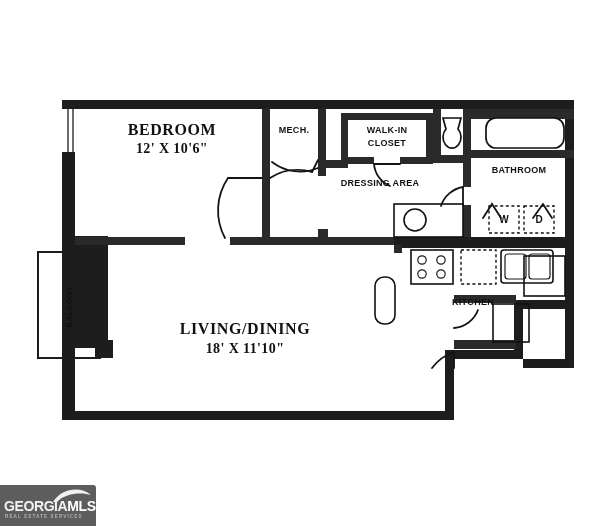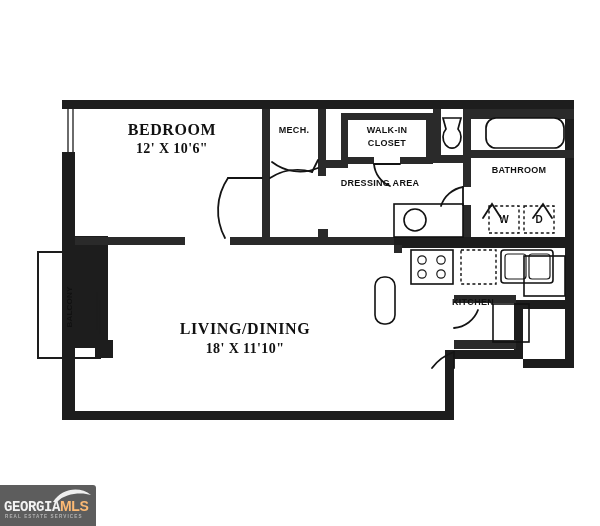--- a/index.html
+++ b/index.html
@@ -126,22 +126,22 @@
     position: absolute;
     left: 4px;
     top: 14px;
     font-family: "Liberation Sans", sans-serif;
     font-weight: bold;
     font-size: 14px;
     letter-spacing: -0.4px;
     line-height: 14px;
     white-space: nowrap;
   }
-  .wm-georgia { color: #f2f2f2; font-family: Liberation Mono, monospace; }
-  .wm-mls { color: #fdba74; }
+  .wm-georgia { color: #f2f2f2; }
+  .wm-mls { color: #ffffff; }
   .wm-tag {
     position: absolute;
     left: 5px;
     top: 29px;
     font-family: "Liberation Sans", sans-serif;
     font-weight: bold;
     font-size: 4.6px;
     letter-spacing: 1.1px;
     color: #b3b3b3;
     white-space: nowrap;

